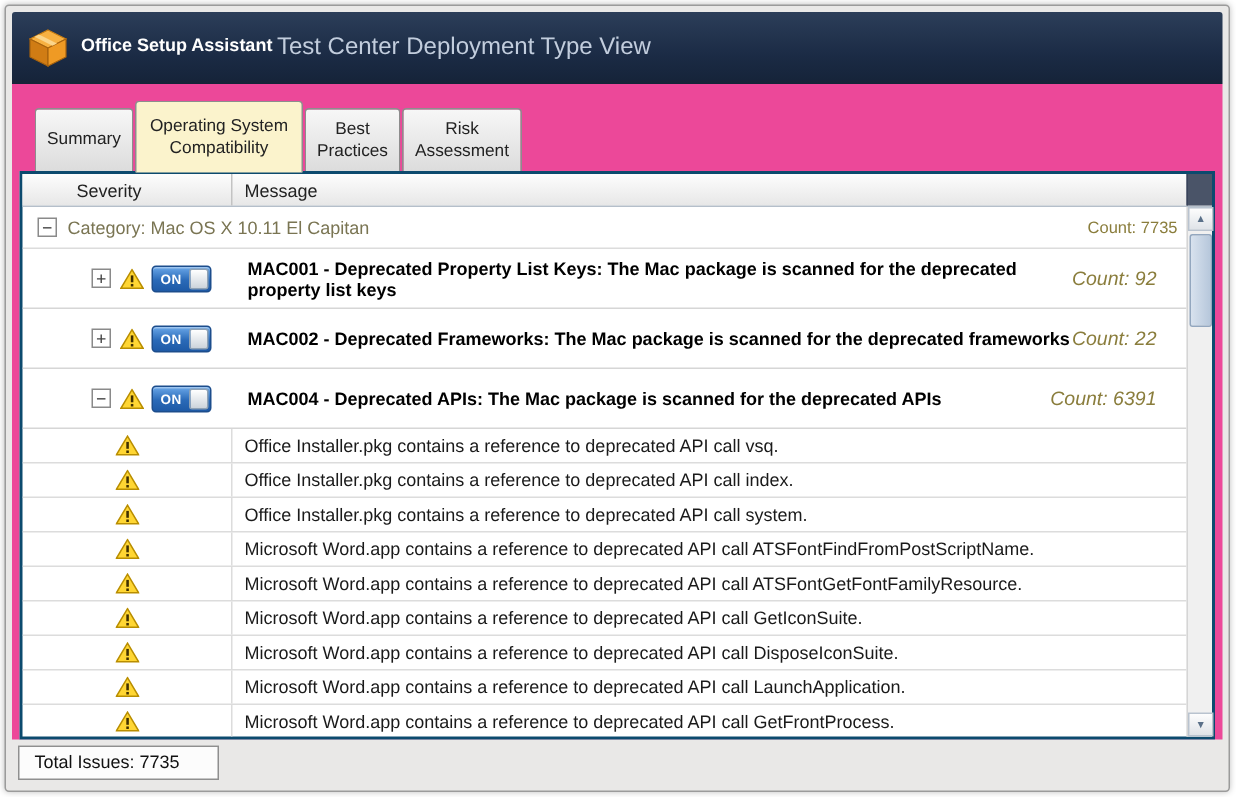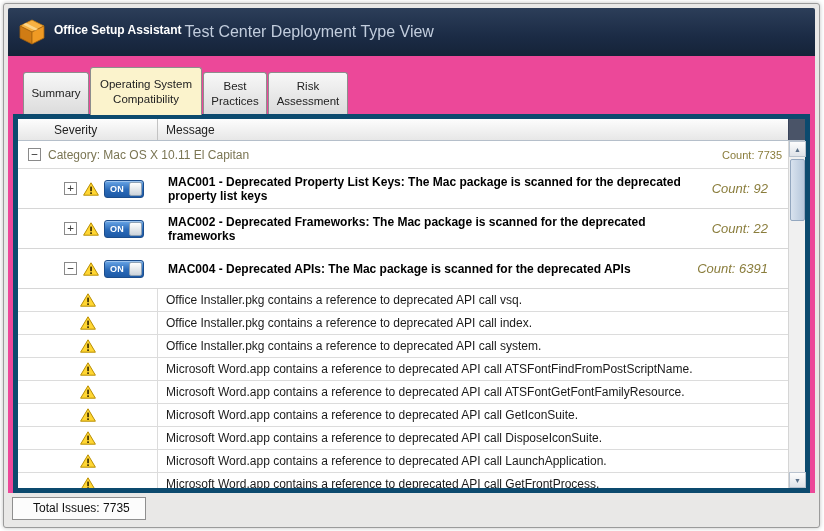--- a/index.html
+++ b/index.html
@@ -34,21 +34,21 @@
   .tab-0 { width:66px; }
   .tab-1 { width:112px; }
   .tab-2 { width:64px; }
   .tab-3 { width:80px;margin-top:16px; }
   .tab.active {
     background:#fbf3cc; height:48px; margin-bottom:-1px; z-index:3; position:relative;
     border-color:#8d8d8d;
   }
   
   .content {
-    flex:1 1 auto; border:5px solid #0c4a6e; position:relative;
+    flex:1 1 auto; border:2px solid #0c4a6e; position:relative;
     display:flex; flex-direction:column; min-height:0; background:#fff;
   }
   .colheader {
     flex:0 0 22px; display:flex;
     background:linear-gradient(180deg,#fdfdfd,#e7e7e7);
     border-bottom:1px solid #b5bfca; font-size:12px; color:#222;
   }
   .colheader .sev { width:140px; border-right:1px solid #c3c3c3; display:flex; align-items:center; padding-left:36px; }
   .colheader .msg { flex:1; display:flex; align-items:center; padding-left:8px; }
   .colheader .filler { width:17px; background:#4a5468; border-left:1px solid #39435a; }
@@ -101,21 +101,21 @@
   .scroll-up { top:0; }
   .scroll-down { bottom:0; }
   .scroll-thumb {
     position:absolute; left:1px; top:18px; width:15px; height:62px; border-radius:2px;
     background:linear-gradient(90deg,#d8e2ee,#b6c7db); border:1px solid #93a7bf; cursor:grab;
   }
   
   .statusbar { flex:0 0 30px; display:flex; align-items:center; padding:3px 4px; }
   .total-box {
     width:134px; height:23px; background:#fcfcfc; border:1px solid #8f8f8f;
-    display:flex; align-items:center; padding-left:20px; font-size:12px; color:#111;
+    display:flex; align-items:center; padding-left:10px; font-size:12px; color:#111;
   }
 </style>
 </head>
 <body>
 
 <div class="frame">
 
   <div class="titlebar">
     <svg class="app-icon" viewBox="0 0 28 26">
       <polygon points="14,1 26,7 14,13 2,7" fill="#f7b142" stroke="#c87d12" stroke-width="0.8"></polygon>

